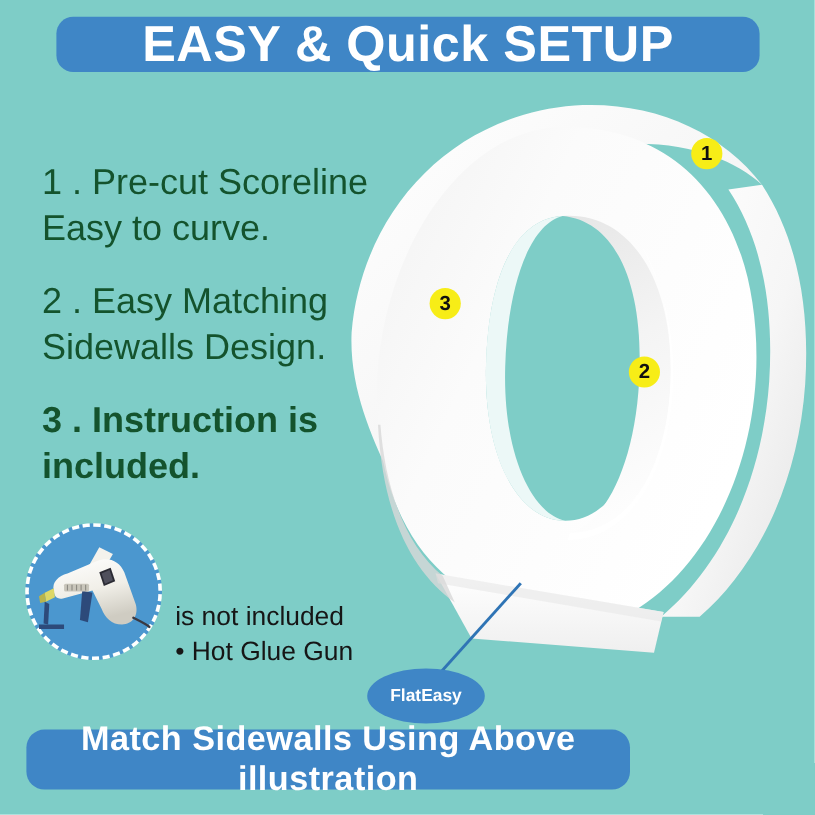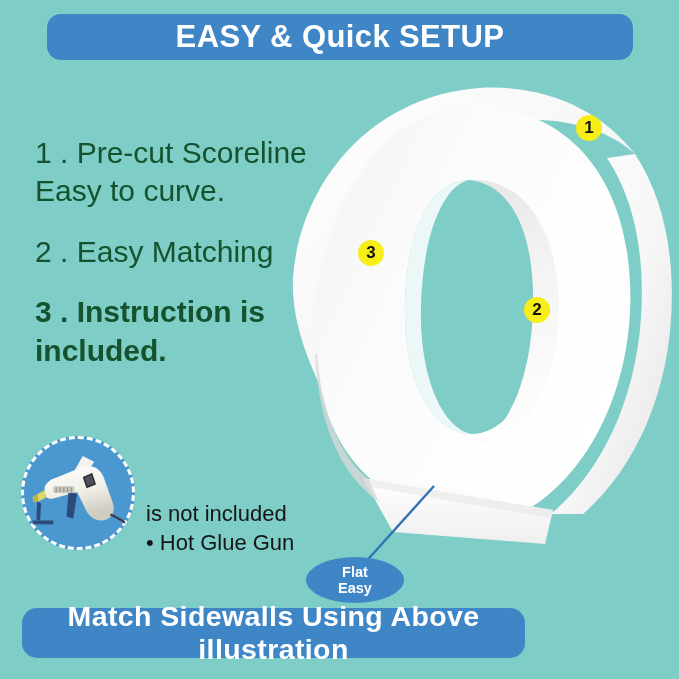--- a/index.html
+++ b/index.html
@@ -29,21 +29,21 @@
     font-weight: bold;
     letter-spacing: 0.4px;
     box-sizing: border-box;
   }
   #banner-top {
     left: 47px;
     top: 14px;
     width: 586px;
     height: 46px;
     border-radius: 14px;
-    font-size: 31px;
+    font-size: 42px;
   }
   #banner-bottom {
     left: 22px;
     top: 608px;
     width: 503px;
     height: 50px;
     border-radius: 15px;
     font-size: 28.5px;
   }
 
@@ -105,21 +105,21 @@
   #flatbase-callout {
     position: absolute;
     left: 306px;
     top: 557px;
     width: 98px;
     height: 46px;
     border-radius: 50%;
     background: #3f86c6;
     color: #ffffff;
     display: flex;
-    flex-direction: column;
+    flex-direction: row;
     align-items: center;
     justify-content: center;
     font-size: 14.5px;
     font-weight: bold;
     line-height: 1.12;
   }
   #callout-leader {
     position: absolute;
     left: 340px;
     top: 480px;
@@ -261,20 +261,21 @@
     <span>3</span>
   </div>
 
   <div id="feature-list">
     <div class="feature-item">
       <span class="feature-line">1 . Pre-cut Scoreline</span>
       <span class="feature-line">Easy to curve.</span>
     </div>
     <div class="feature-item">
       <span class="feature-line">2 . Easy Matching</span>
+      <span class="feature-line">Sidewalls Design.</span>
     </div>
     <div class="feature-item">
       <span class="feature-line">3 . Instruction is</span>
       <span class="feature-line">included.</span>
     </div>
   </div>
 
   <div id="glue-badge">
     <svg id="glue-gun-art" viewBox="0 0 114 114" xmlns="http://www.w3.org/2000/svg">
       <defs>

